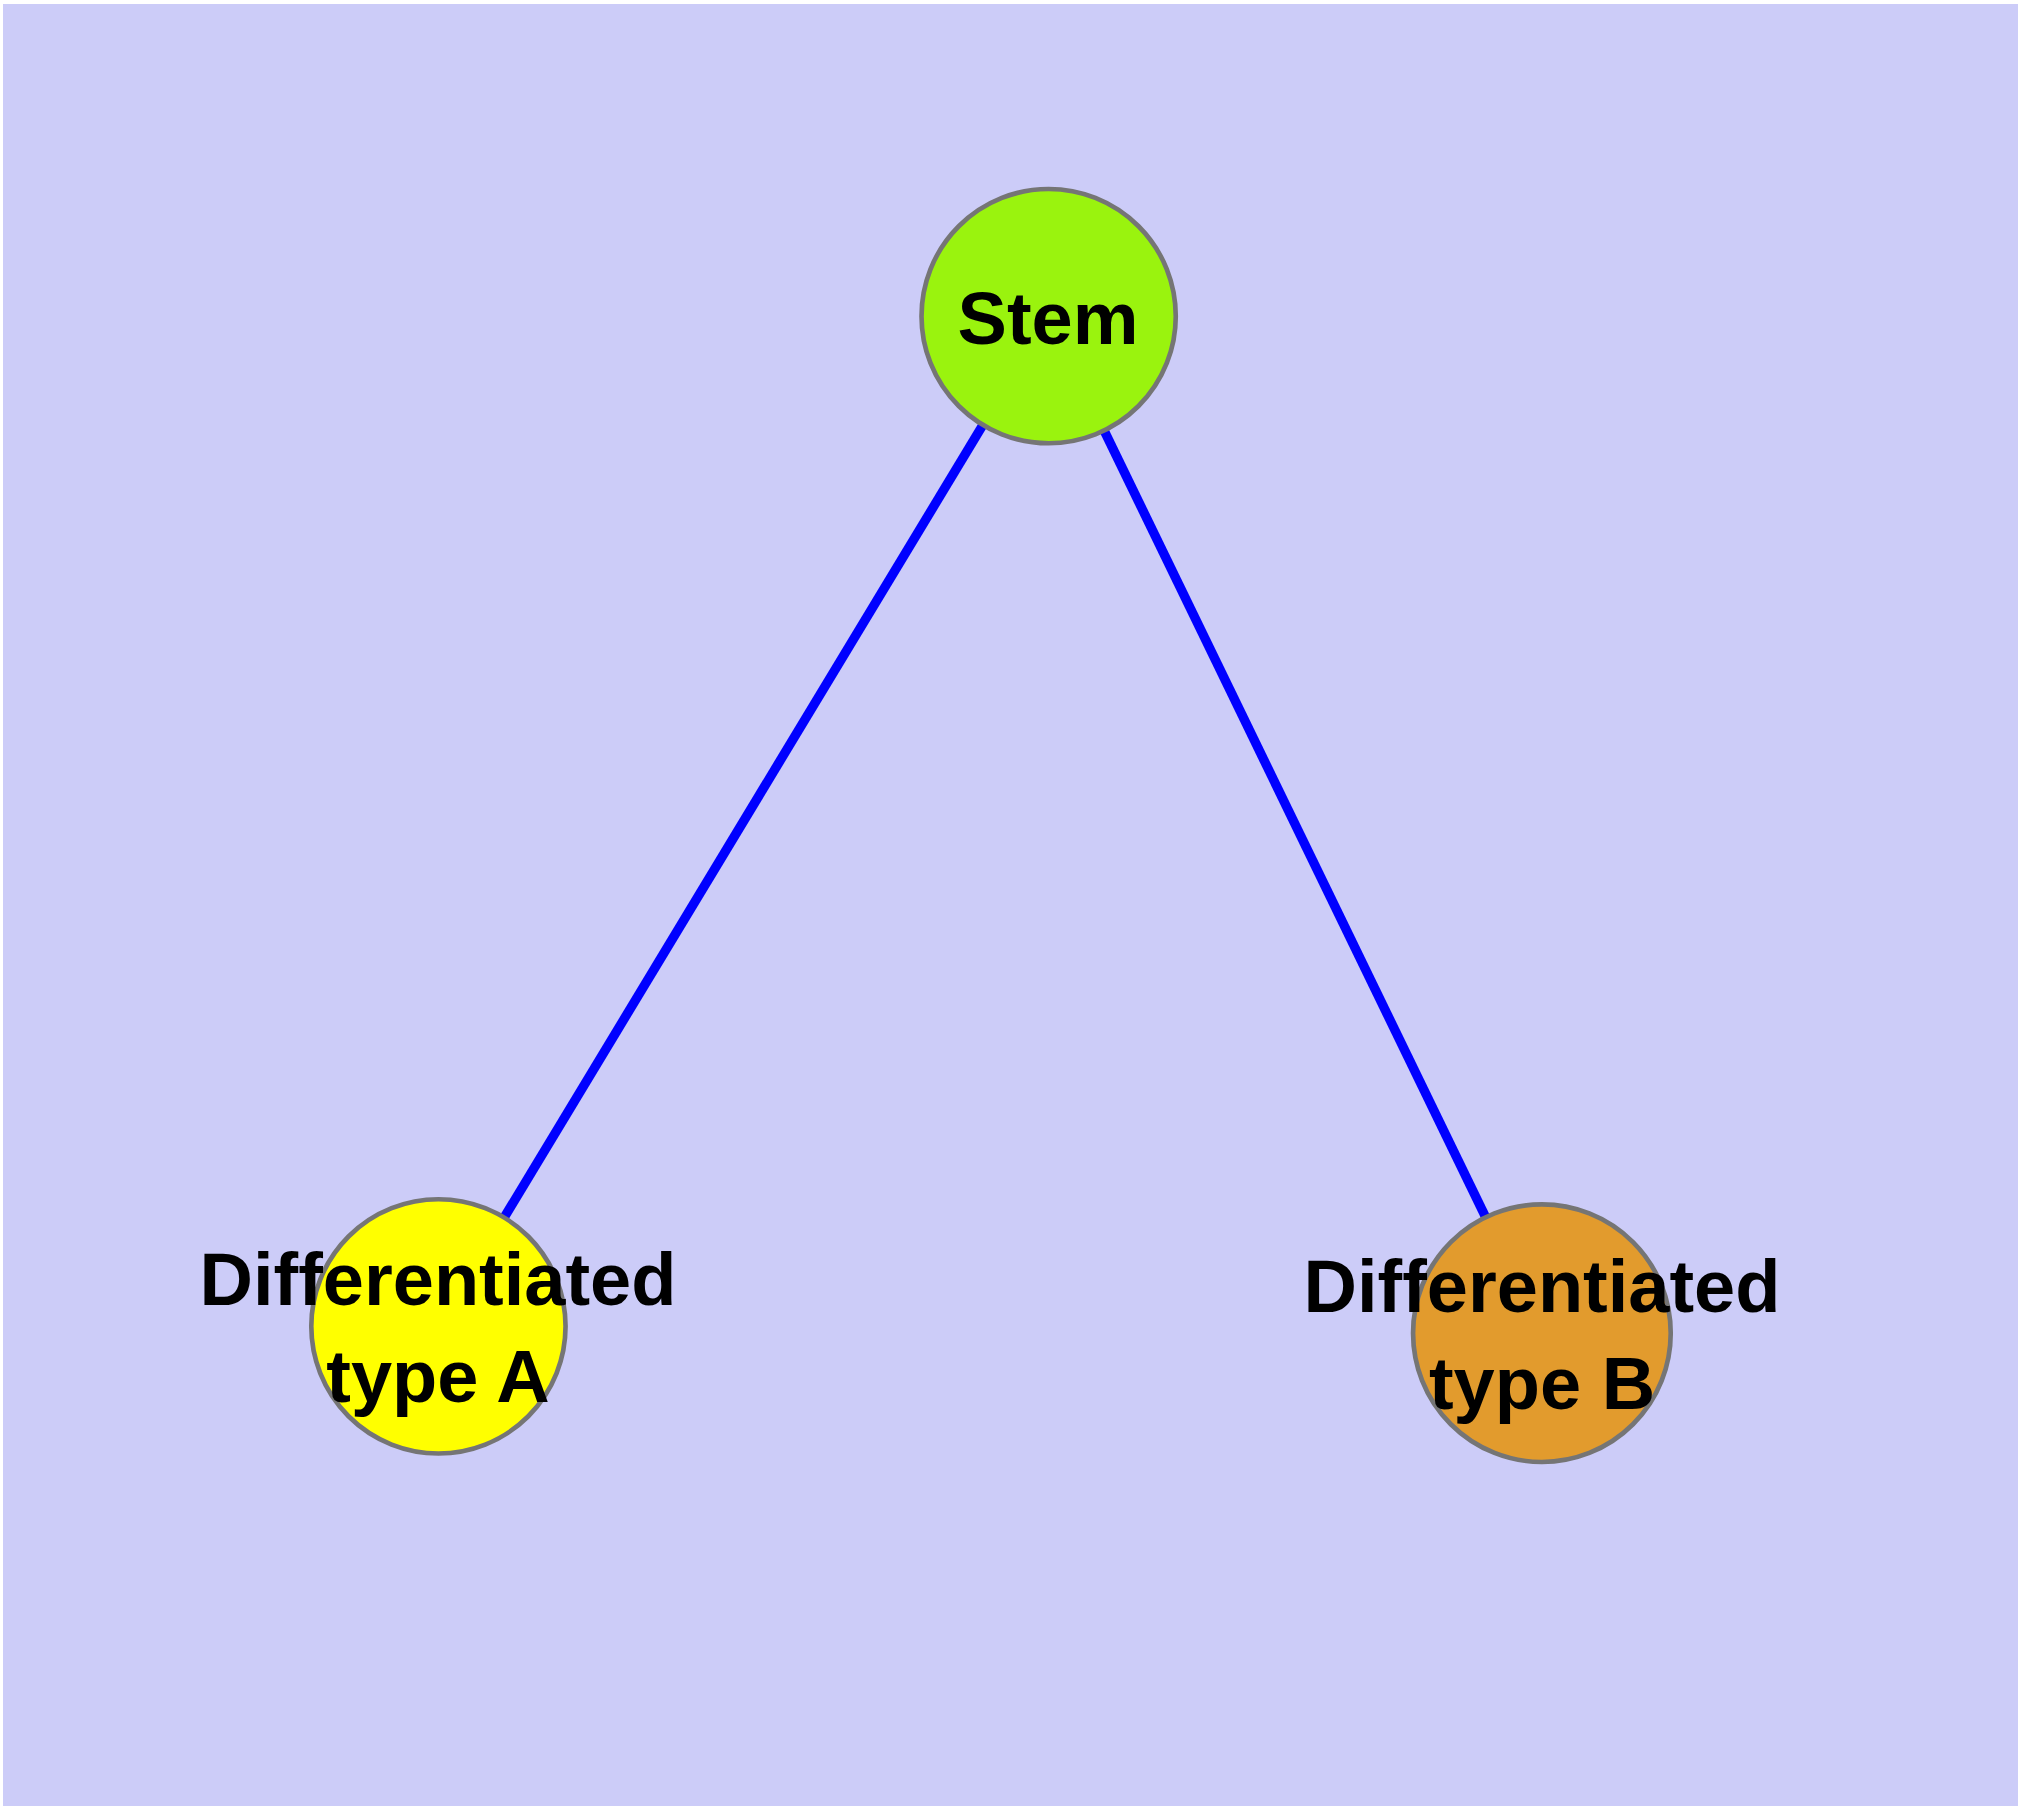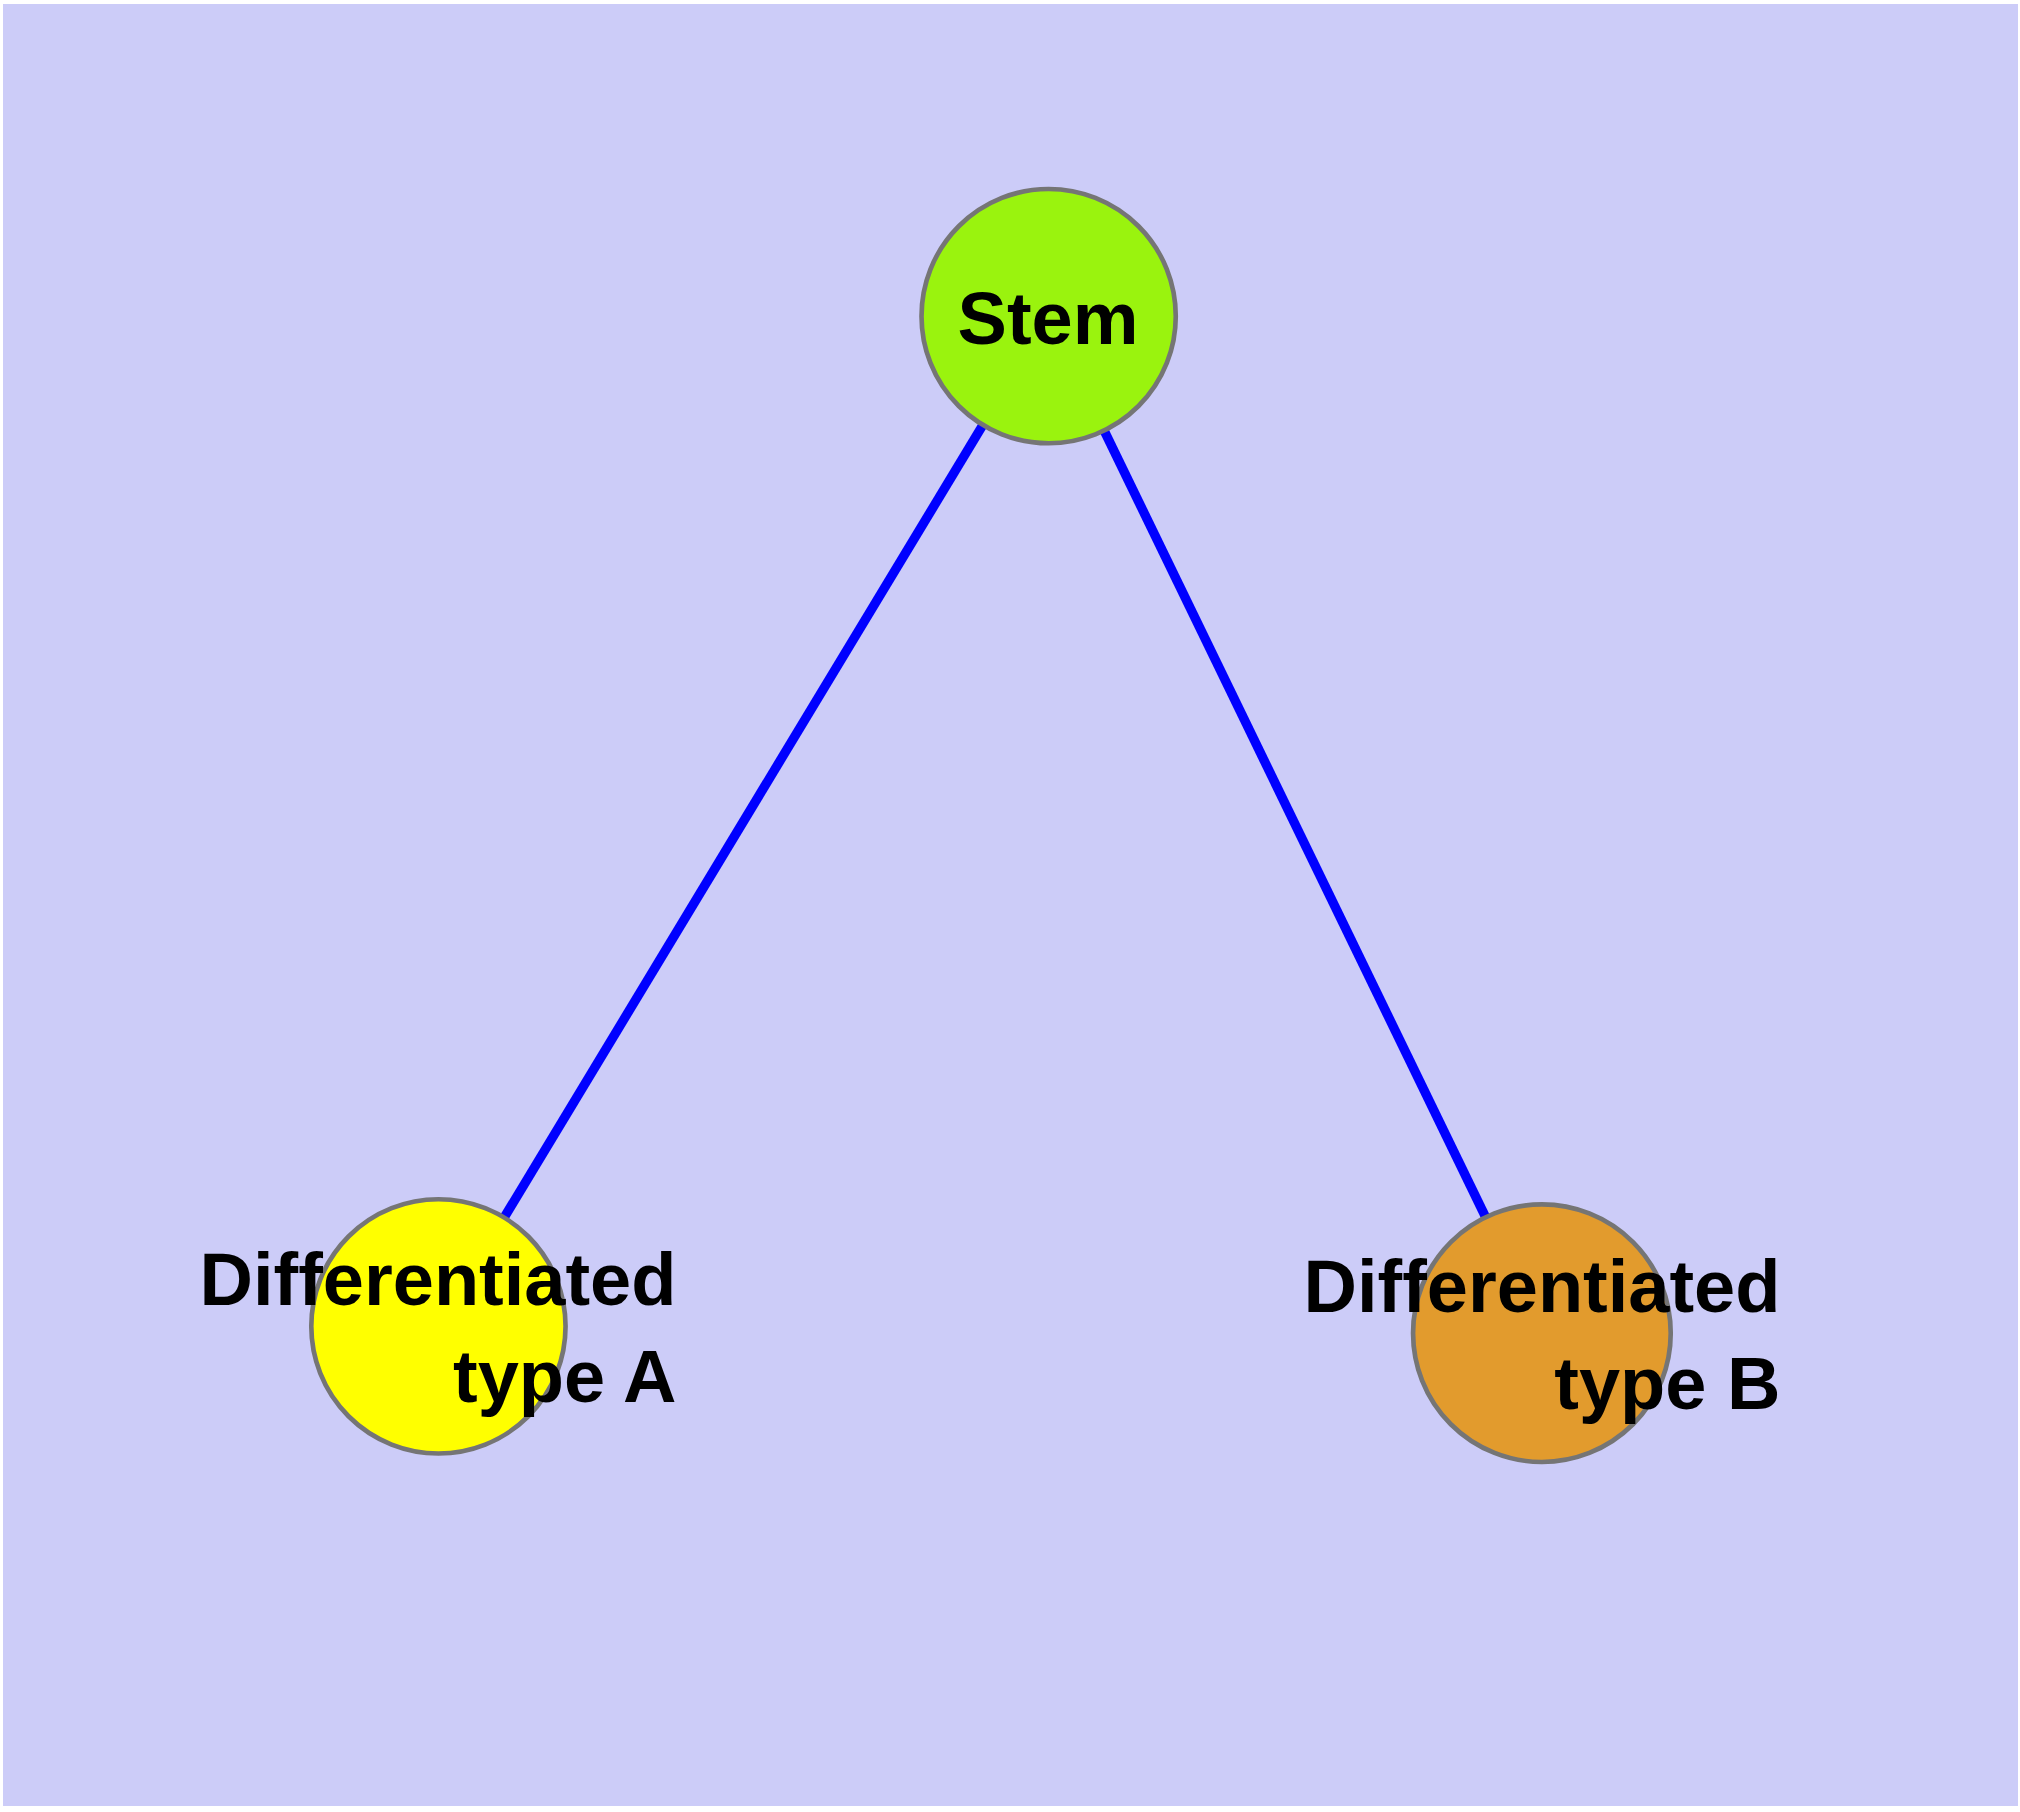--- a/index.html
+++ b/index.html
@@ -28,21 +28,21 @@
   .graph-svg {
     position: absolute;
     left: 0;
     top: 0;
     width: 2021px;
     height: 1812px;
   }
   .node-label {
     position: absolute;
     transform: translate(-50%, -50%);
-    text-align: right;
+    text-align: center;
     white-space: pre-line;
     color: #000000;
     font-weight: bold;
     font-size: 74px;
     line-height: 97px;
     letter-spacing: 0px;
     pointer-events: none;
   }
   .label-stem   { left: 1048px; top: 318px; }
   .label-type-a { left: 438px;  top: 1328px; }

